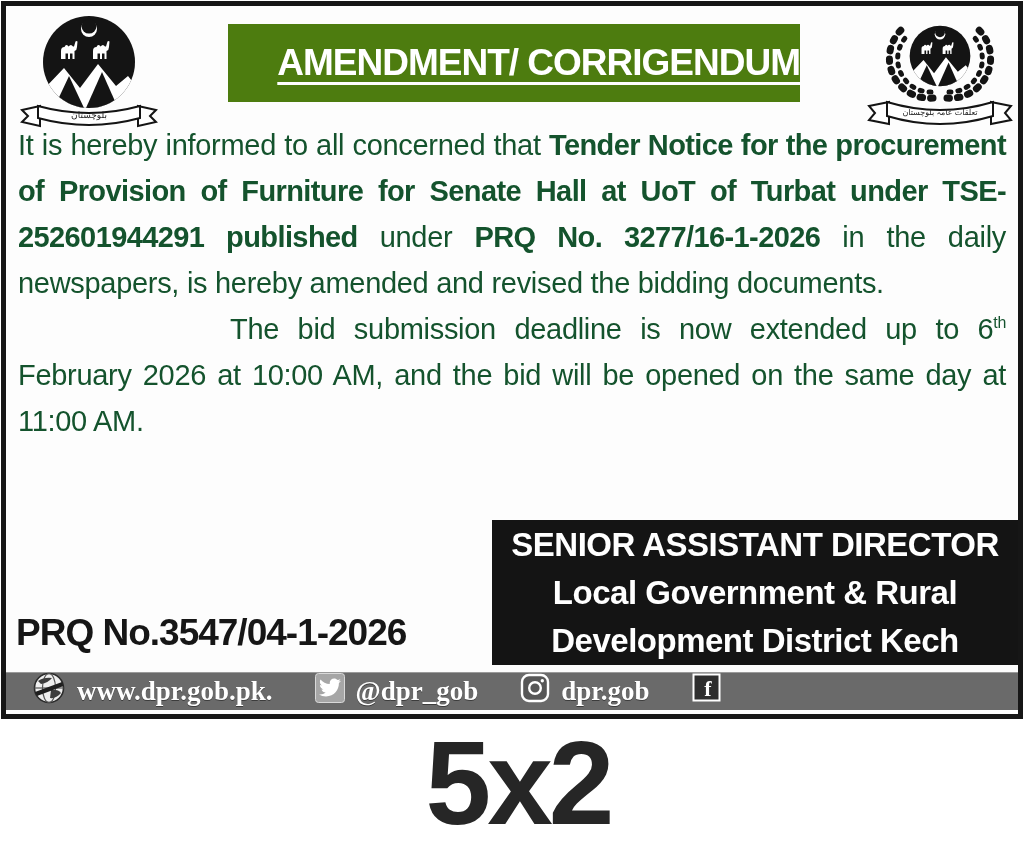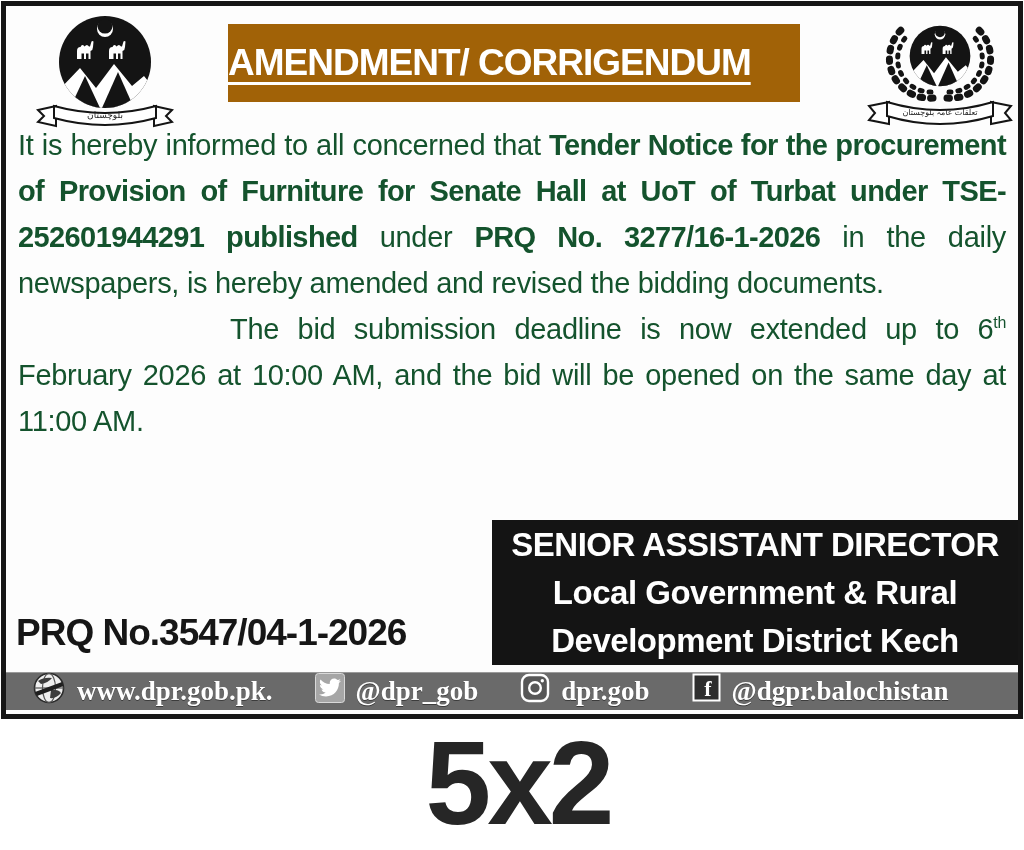--- a/index.html
+++ b/index.html
@@ -7,25 +7,25 @@
   .stage {
     position:relative; width:1024px; height:850px; overflow:hidden;
     background:#ffffff; font-family:"Liberation Sans", sans-serif; color:#1e1e1e;
   }
   .ad {
     position:absolute; left:1px; top:1px; width:1022px; height:718px;
     border:5px solid #161616; background:#fdfdfd;
   }
   
   .emblem { position:absolute; }
-  .emblem-left  { left:24px;  top:8px;  width:150px; height:118px; }
+  .emblem-left  { left:8px;  top:8px;  width:150px; height:118px; }
   .emblem-right { left:858px; top:8px; width:152px; height:118px; }
   .title-box {
     position:absolute; left:222px; top:18px; width:572px; height:78px;
-    background:#a16207; display:flex; align-items:center; justify-content:flex-start;
+    background:#4d7c0f; display:flex; align-items:center; justify-content:flex-end;
   }
   .title-box span {
     color:#ffffff; font-weight:bold; font-size:37px; letter-spacing:-1px;
     text-decoration:underline; text-underline-offset:7px; text-decoration-thickness:3px;
     white-space:nowrap;
   }
   
   .copy {
     position:absolute; left:12px; right:12px; top:116px;
     font-size:29px; line-height:46px; text-align:justify; color:#14532d;
@@ -184,20 +184,19 @@
         </span>
         <span class="txt">dpr.gob</span>
       </div>
       <div class="bargroup">
         <span>
           <svg width="29" height="29" viewBox="0 0 29 29">
             <rect x="1.5" y="1.5" width="26" height="26" fill="#2e2e2e" stroke="#ffffff" stroke-width="2"></rect>
             <text x="16" y="23" text-anchor="middle" font-family="Liberation Serif, serif" font-weight="bold" font-size="22" fill="#ffffff">f</text>
           </svg>
         </span>
-        <span class="txt">@dgpr.balochistan</span>
       </div>
     </div>
 
   </div>
 
   <div class="size-label">5x2</div>
 </div>
 
 </body></html>

